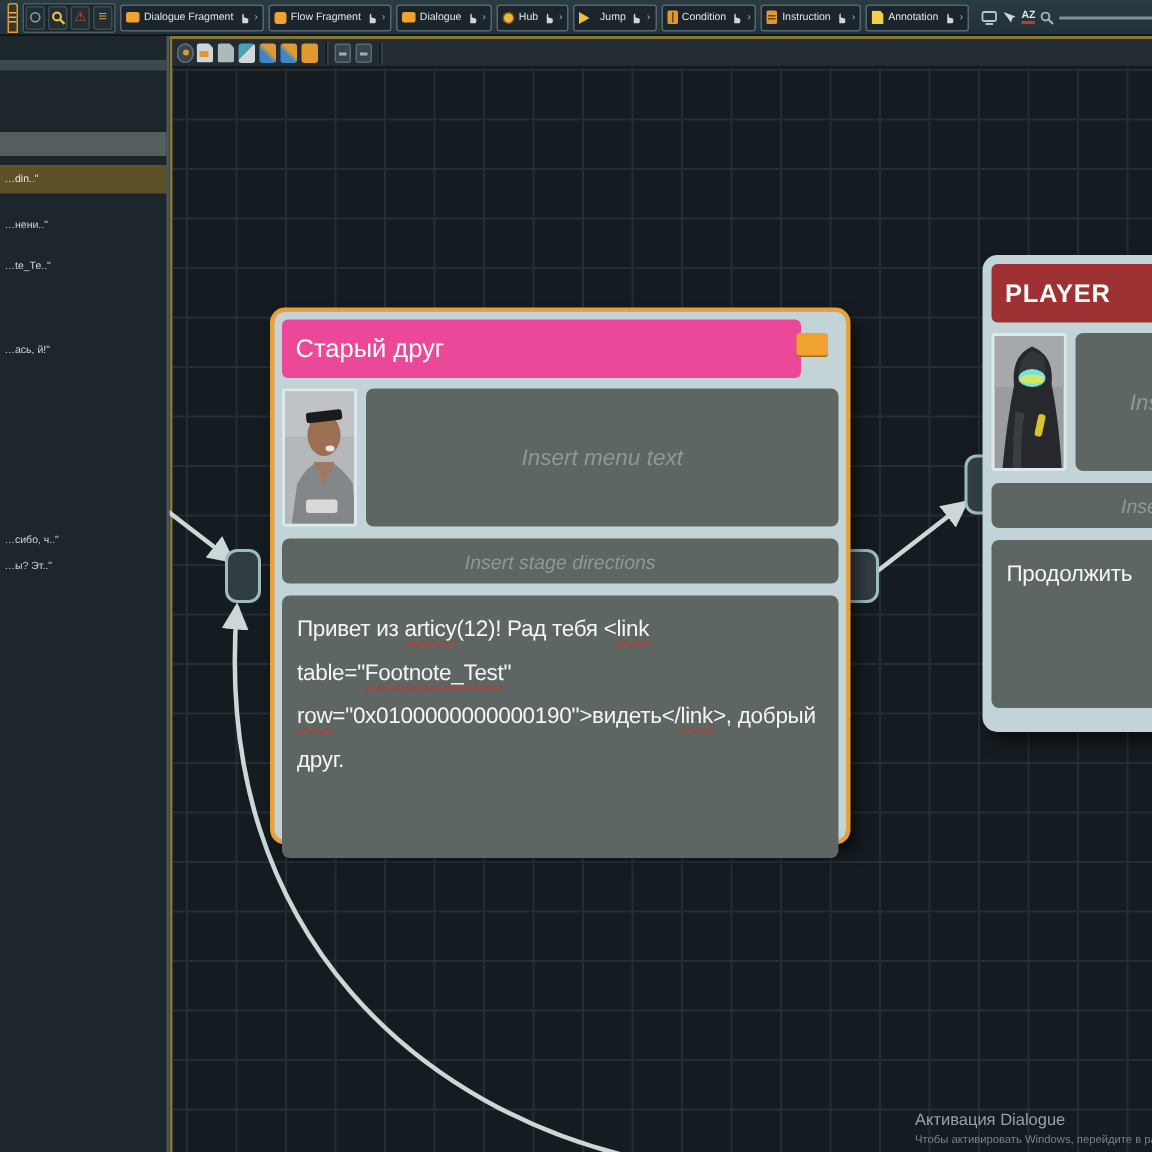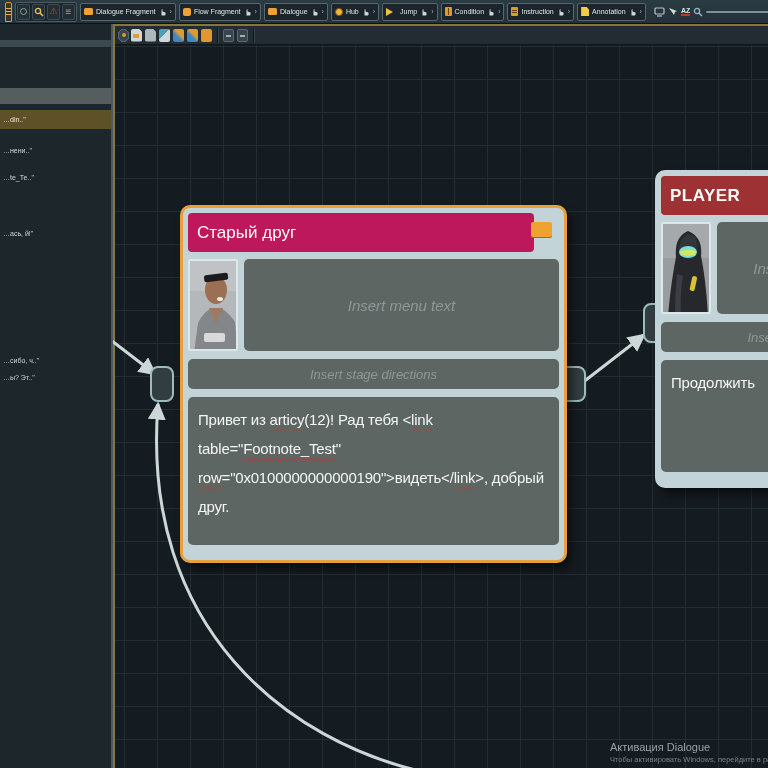--- a/index.html
+++ b/index.html
@@ -83,33 +83,33 @@
   
   .pin { position:absolute; background:#323d42; border:2px solid #9dbcbe; border-radius:8px; z-index:9;}
 
   
   .node { position:absolute; background:#c2d4d7; border-radius:10px;
     box-shadow:5px 7px 10px rgba(0,0,0,.5); z-index:10; padding:6px;}
   #npc-node { left:180px; top:205px; width:387px; height:358px; border:3px solid #e8a03a; padding:5px;}
   #player-node { left:655px; top:170px; width:260px; height:318px;}
   .node-header { height:39px; border-radius:4px; color:#fdfdf8; font-size:17px;
     display:flex; align-items:center; padding:0 9px; letter-spacing:0; }
-  #npc-node .node-header { background:#be185d; width:346px;}
+  #npc-node .node-header { background:#ec4899; width:346px;}
   #player-node .node-header { background:#9e3134; font-weight:bold; letter-spacing:.5px;}
   .bubble-badge { position:absolute; top:14px; right:12px; width:21px; height:15px; background:#f0a231;
     border-radius:2px; box-shadow:0 1px 0 #a66a14;}
   .bubble-badge:after { content:""; position:absolute; right:2px; bottom:-6px;
     border:6px solid transparent; border-top-color:#f0a231; border-right-width:0;}
   .node-row { display:flex; gap:6px; margin-top:7px;}
   .portrait { width:50px; height:92px; border:2px solid #dce8ea; border-radius:2px; overflow:hidden; flex:none; background:#b5b8ba;}
   .slotbox { background:#5d6663; border-radius:5px; color:#8e9997; font-style:italic;
     display:flex; align-items:center; justify-content:center; }
   .menu-slot { flex:1; height:92px; font-size:15px;}
   .stage-slot { width:100%; height:30px; margin-top:8px; font-size:13px;}
-  .text-slot { width:100%; height:148px; margin-top:8px; background:#5d6663; border-radius:5px;
+  .text-slot { width:100%; height:175px; margin-top:8px; background:#5d6663; border-radius:5px;
     color:#f4f6f4; font-size:15px; line-height:29px; padding:8px 10px; letter-spacing:-.2px;}
   .sp { text-decoration:underline; text-decoration-style:wavy; text-decoration-color:#c0392b;
     text-decoration-thickness:1px; text-underline-offset:3px;}
   #player-node .menu-slot { width:180px; flex:none;}
   #player-node .stage-slot { width:300px;}
   #player-node .text-slot { height:112px; display:block;}
 
   
   #watermark { position:absolute; left:610px; top:741px; width:158px; z-index:30; overflow:hidden;}
   #watermark .l1 { color:#98a1a6; font-size:11px;}

